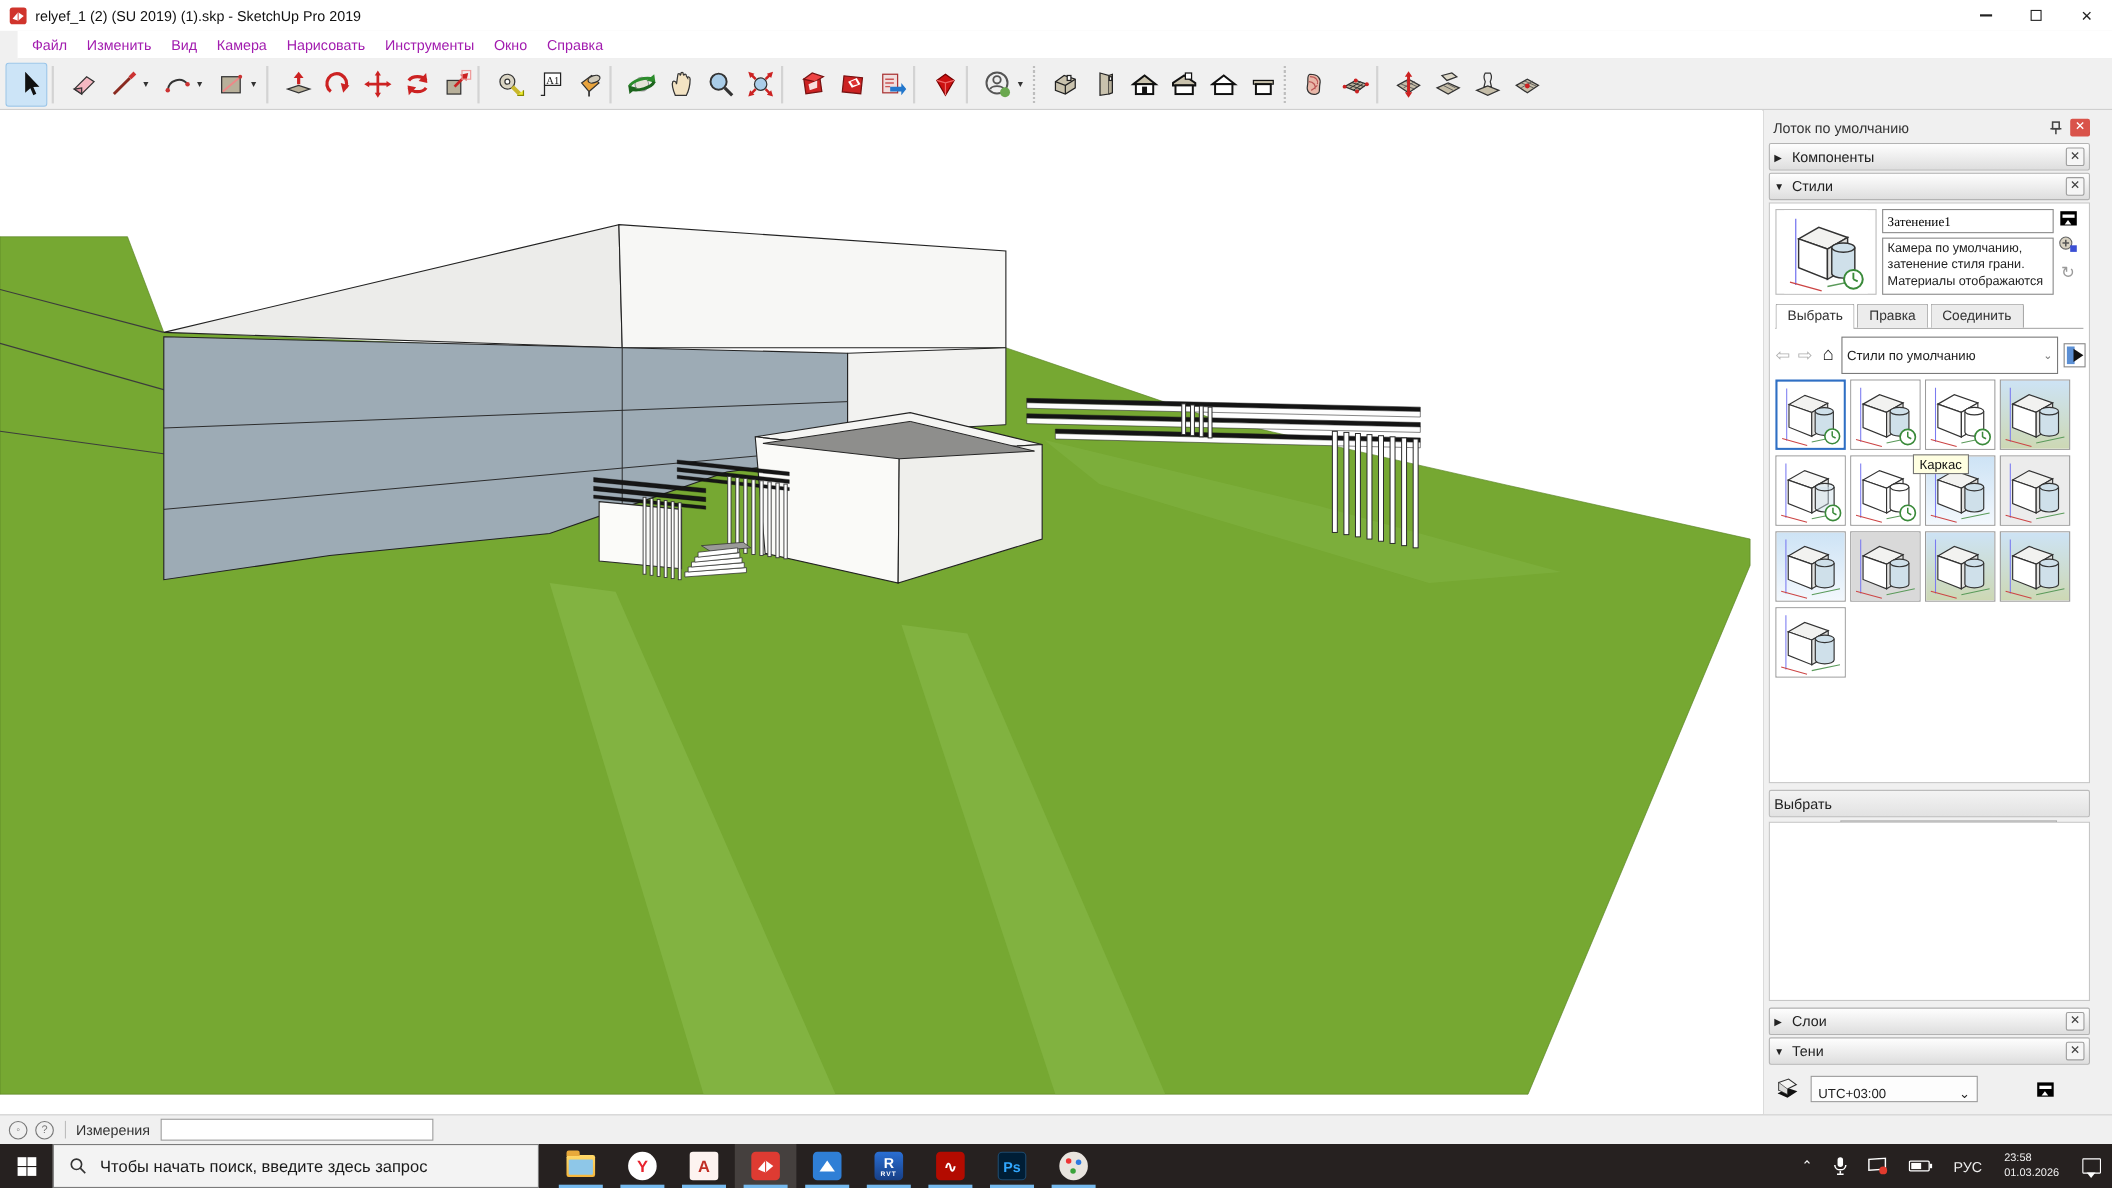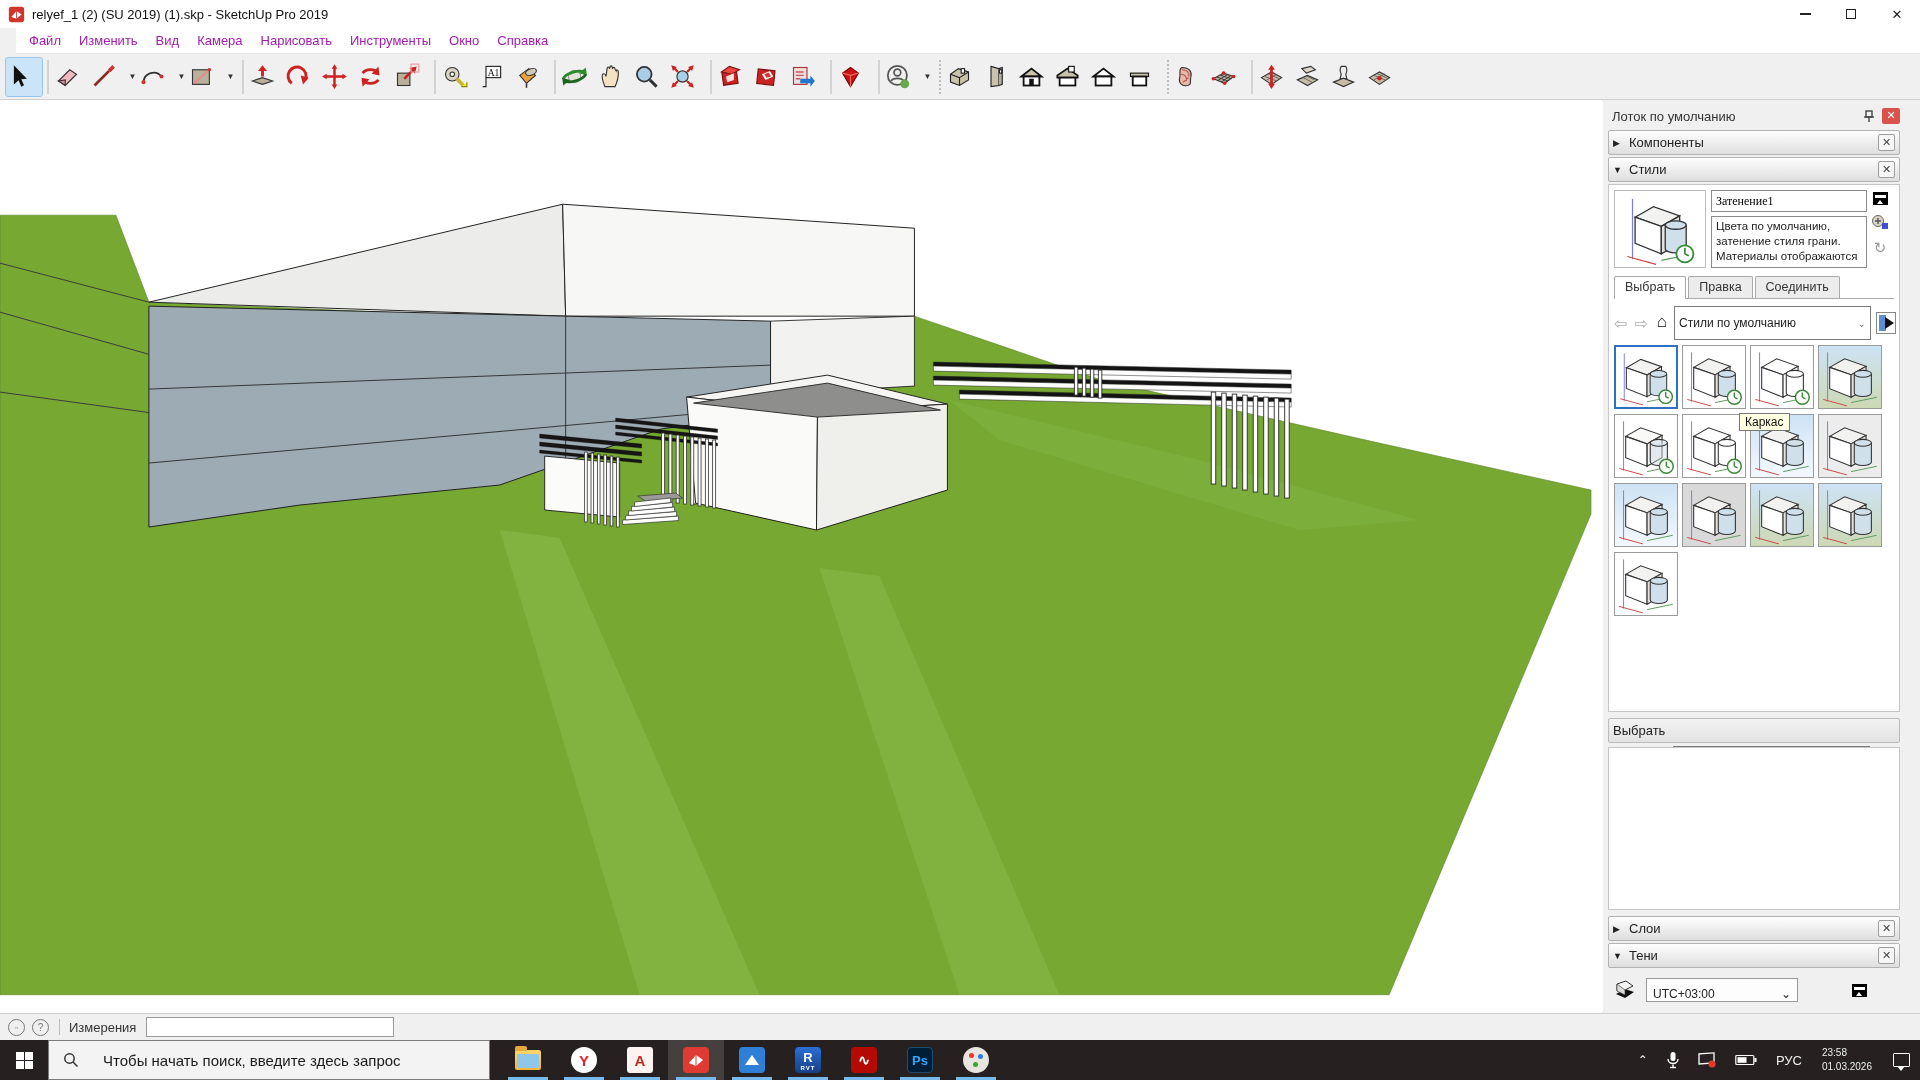--- a/index.html
+++ b/index.html
@@ -19,21 +19,21 @@
 
   
   #menubar { position:absolute; left:16px; top:28px; width:1920px; height:26px; background:#fff;
     display:flex; align-items:center; font-size:13px; color:#a21caf; padding-left:4px;
     border-bottom:1px solid #e8e8e8; }
   .menu-item { padding:4px 9px; }
 
   
   #toolbar { position:absolute; left:0; top:54px; width:1920px; height:46px; background:#f0f0f0;
     border-bottom:1px solid #cfcfcf; display:flex; align-items:center; padding-left:6px; }
-  .tbtn { width:36px; height:38px; display:flex; align-items:center; justify-content:flex-start; border-radius:2px;font-family:Liberation Serif, serif; }
+  .tbtn { width:36px; height:38px; display:flex; align-items:center; justify-content:flex-end; border-radius:2px;font-family:Liberation Serif, serif; }
   .tbtn.active { background:#cce4f7; outline:1px solid #98c5ea; }
   .tdd { width:13px; height:38px; display:flex; align-items:center; justify-content:center; font-size:8px; color:#333; }
   .tsep { width:2px; height:34px; background:#d3d3d3; margin:0 5px; }
   .tdsep { width:4px; height:34px; margin:0 4px;
     background-image:repeating-linear-gradient(#bdbdbd 0 2px, transparent 2px 4px); background-size:2px 100%; background-repeat:no-repeat; background-position:center; }
 
   
   #viewport { position:absolute; left:0; top:100px; width:1603px; height:913px; background:#fff;
     border-right:1px solid #9a9a9a; }
   #viewport svg { display:block; }
@@ -119,21 +119,21 @@
   #meas-input { width:248px; height:20px; border:1px solid #9a9a9a; background:#fff; margin-right:2px;
     font-family:"Liberation Sans",sans-serif; }
 
   
   #taskbar { position:absolute; left:0; top:1040px; width:1920px; height:40px; background:#262120;
     display:flex; align-items:center; color:#eee; }
   #start-btn { width:48px; height:40px; display:flex; align-items:center; justify-content:center; }
   .winlogo { width:17px; height:17px; display:grid; grid-template-columns:8px 8px; grid-template-rows:8px 8px; gap:1px; }
   .winlogo div { background:#fff; }
   #tb-search { width:442px; height:40px; background:#f3f3f3; border:1px solid #7b7b7b; color:#1a1a1a;
-    display:flex; align-items:center; font-size:15px;gap:12px; }
+    display:flex; align-items:center; font-size:15px; }
   #tb-search .mag { margin:0 12px 0 14px; }
   #tb-apps { display:flex; height:40px; margin-left:10px; }
   .app { width:56px; height:40px; display:flex; align-items:center; justify-content:center; position:relative; }
   .app:after { content:""; position:absolute; left:8px; bottom:0; width:40px; height:3px; background:#76b9ed; }
   .app.active { background:#45403e; }
   .ibox { width:26px; height:26px; border-radius:4px; display:flex; align-items:center; justify-content:center;
     font-weight:bold; font-size:15px; }
   .i-explorer { width:26px; height:20px; background:linear-gradient(#ffd969,#f5b63c); border-radius:2px; position:relative; }
   .i-explorer:before { content:""; position:absolute; left:0; top:-4px; width:12px; height:5px; background:#e8a93a; border-radius:2px 2px 0 0; }
   .i-explorer:after { content:""; position:absolute; left:2px; top:4px; width:22px; height:14px; background:#8ec7e8; border-radius:1px; }
@@ -566,21 +566,21 @@
               <polygon points="30,27 44,19 44,40 30,48" fill="#e2e2e0"></polygon>
               <path d="M33,26 L33,44 A8,3.2 0 0 0 49,44 L49,26" fill="#cfe0ea"></path>
               <ellipse cx="41" cy="26" rx="8" ry="3.2" fill="#cfe0ea"></ellipse>
             </g>
             <circle cx="48" cy="48" r="6.5" fill="#fff" stroke="#3a8a3a" stroke-width="1.4"></circle>
             <path d="M48 48 L48 43.5 M48 48 L51 49.5" stroke="#3a8a3a" stroke-width="1.3"></path>
           </svg>
         <div class="preview-mid">
           <input class="style-name" value="Затенение1" style="">
           <div class="style-desc">
-            <div>Цвета по умолчанию,</div>
+            <div>Камера по умолчанию,</div>
             <div>затенение стиля грани.</div>
             <div>Материалы отображаются</div>
             <div>со средними значениями</div>
           </div>
         </div>
         <div class="preview-icons">
           <div class="pane-ic"></div>
           <svg width="18" height="18" viewBox="0 0 18 18">
             <circle cx="7" cy="8" r="5.5" fill="#d8d2c2" stroke="#666"></circle>
             <path d="M7 5 V11 M4 8 H10" stroke="#555" stroke-width="1.4"></path>

